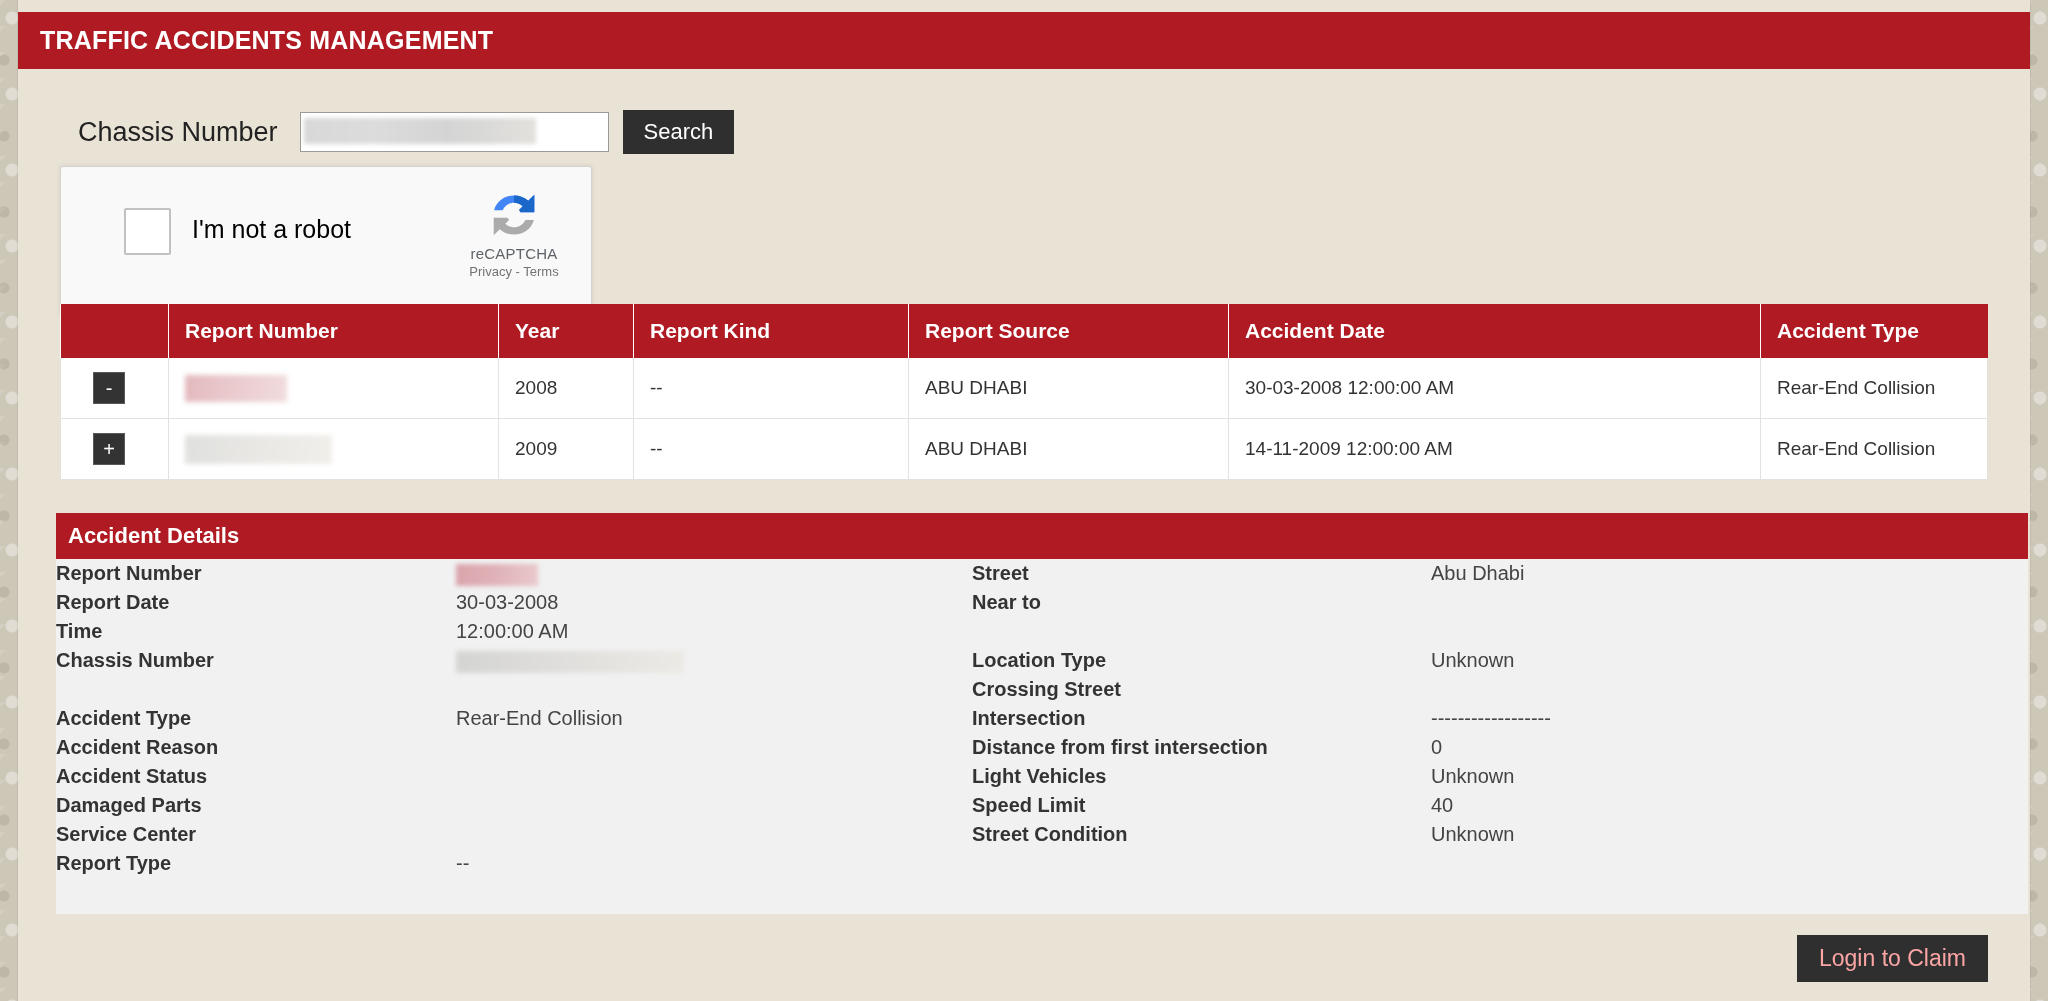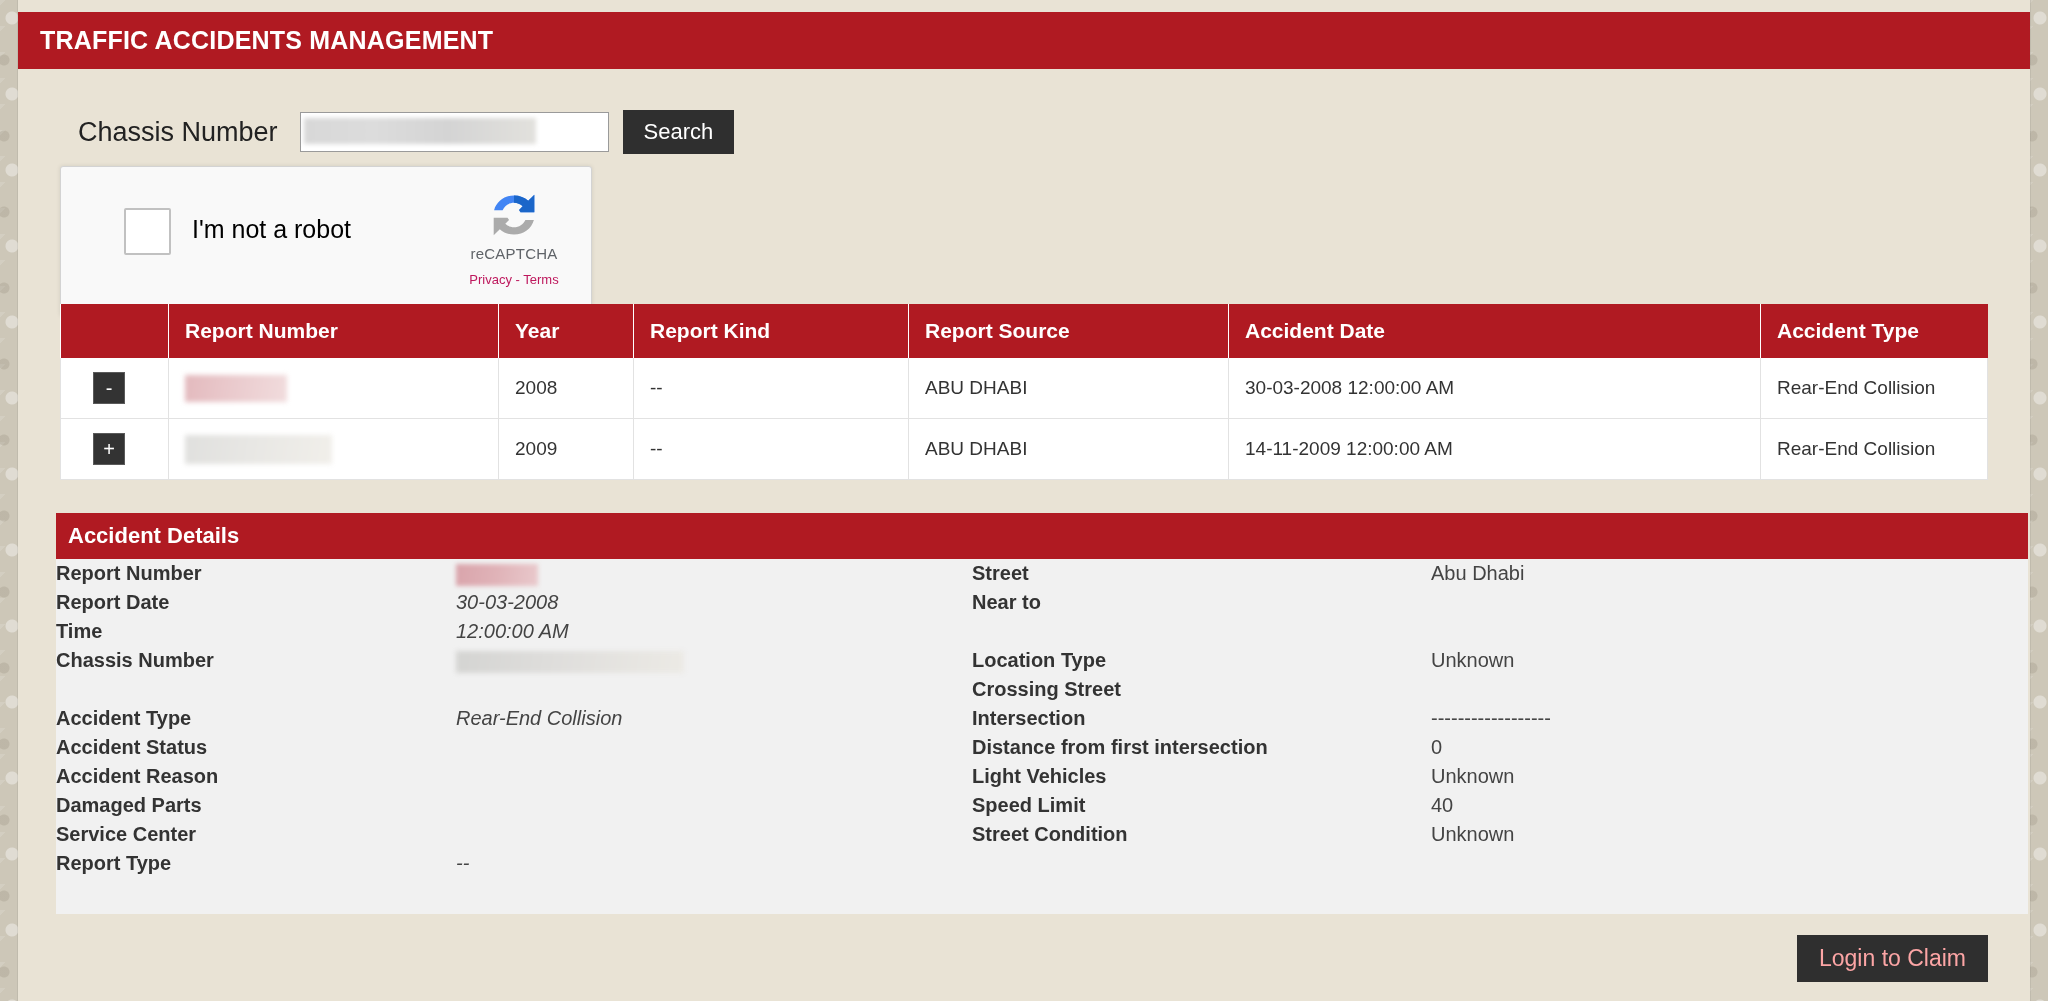--- a/index.html
+++ b/index.html
@@ -122,23 +122,23 @@
   }
   .rc-logo { display:block; margin: 0 auto 4px auto; }
   .rc-name {
     font-size: 15px;
     color: #5f6368;
     letter-spacing: 0.2px;
     line-height: 1.2;
   }
   .rc-terms {
     font-size: 13px;
-    color: #be185d;
+    color: #737373;
     line-height: 1.3;
-    margin-top: 9px;
+    margin-top: 1px;
   }
 
   
   .results-table {
     position: absolute;
     left: 42px; top: 304px;
     width: 1928px;
     border-collapse: collapse;
     background: #ffffff;
     table-layout: fixed;
@@ -235,21 +235,21 @@
   }
   .detail-col.left  .detail-label { padding-left: 0px; }
   .detail-col.right .detail-label { padding-left: 11px; }
   .detail-value {
     position: absolute;
     top: 0;
     font-size: 20px;
     color: #444444;
     white-space: nowrap;
   }
-  .detail-col.left  .detail-value { left: 400px; font-style: italic; }
+  .detail-col.left  .detail-value { left: 400px; }
   .detail-col.right .detail-value { left: 470px; }
   .redact-detail-pink {
     display: inline-block;
     width: 82px; height: 22px;
     vertical-align: middle;
     background: linear-gradient(100deg,#d9a4ab 0%, #e0b3b8 50%, #e9c9cc 100%);
     filter: blur(2.2px);
   }
   .redact-detail-gray {
     display: inline-block;
@@ -367,25 +367,25 @@
         <div class="detail-row">
           <span class="detail-label">Chassis Number</span>
           <span class="detail-value"><span class="redact-detail-gray"></span></span>
         </div>
         <div class="detail-row spacer"></div>
         <div class="detail-row">
           <span class="detail-label">Accident Type</span>
           <span class="detail-value">Rear-End Collision</span>
         </div>
         <div class="detail-row">
+          <span class="detail-label">Accident Reason</span>
+          <span class="detail-value"></span>
+        </div>
+        <div class="detail-row">
           <span class="detail-label">Accident Status</span>
-          <span class="detail-value"></span>
-        </div>
-        <div class="detail-row">
-          <span class="detail-label">Accident Reason</span>
           <span class="detail-value"></span>
         </div>
         <div class="detail-row">
           <span class="detail-label">Damaged Parts</span>
           <span class="detail-value"></span>
         </div>
         <div class="detail-row">
           <span class="detail-label">Service Center</span>
           <span class="detail-value"></span>
         </div>

